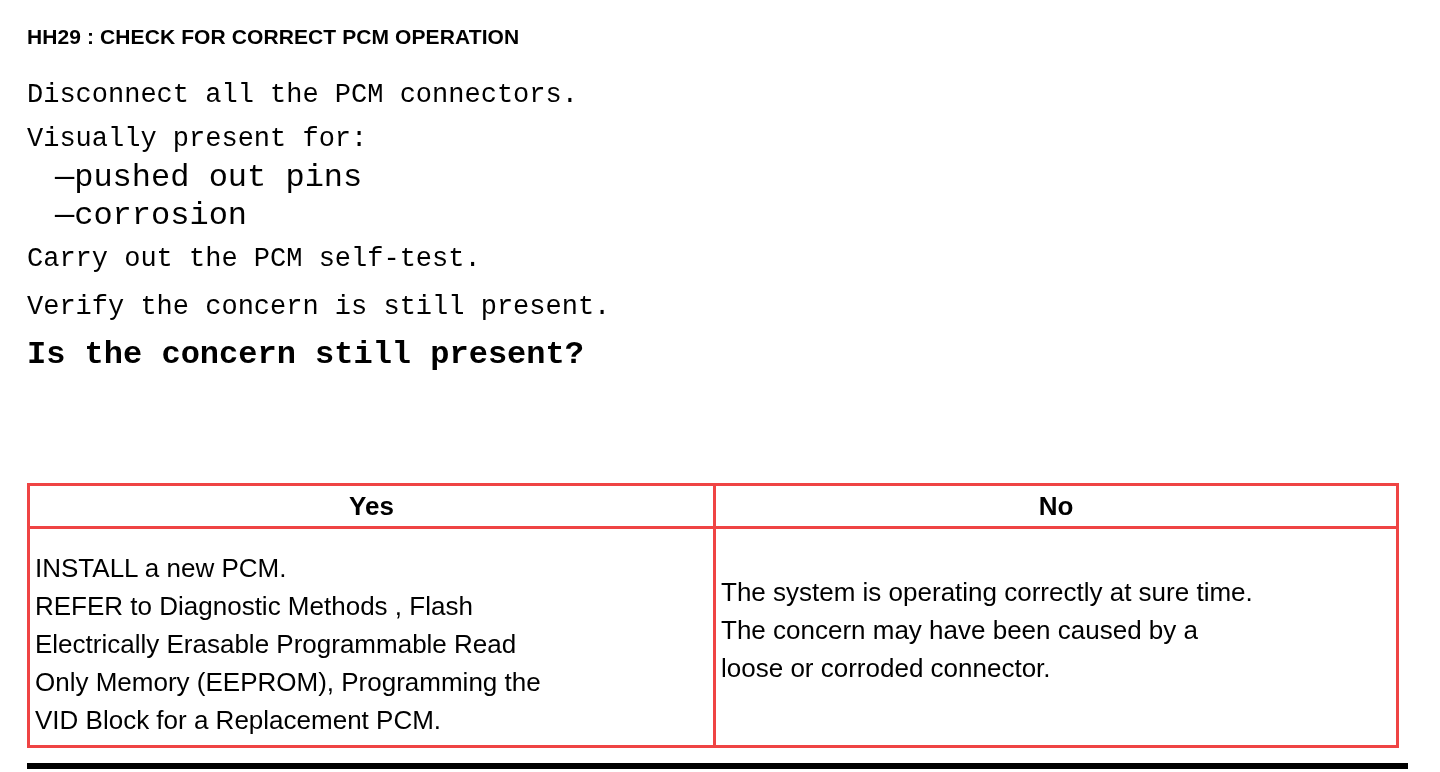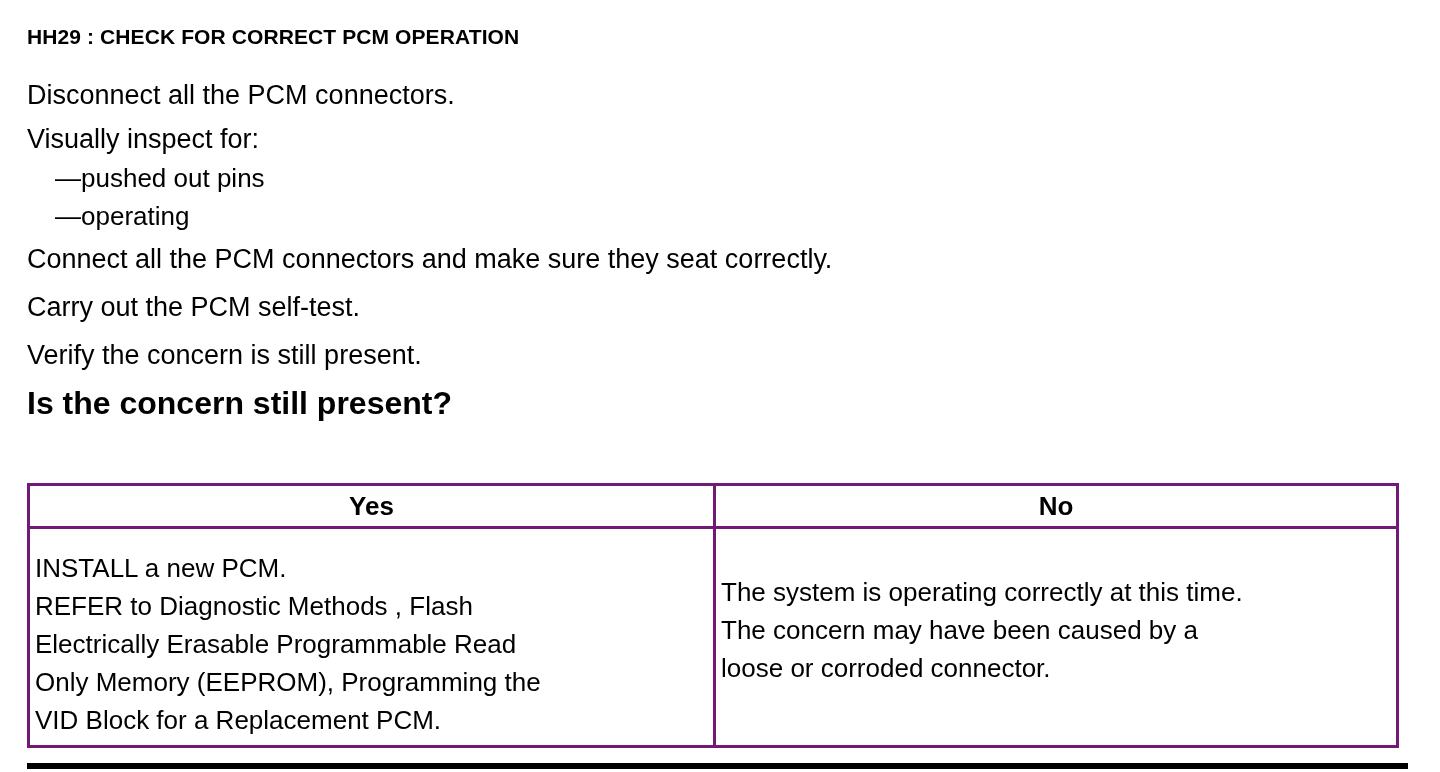--- a/index.html
+++ b/index.html
@@ -34,52 +34,53 @@
     white-space: nowrap;
     line-height: 1;
   }
 
   
   .instructions {
     position: absolute;
     left: 27px;
     top: 56px;
     width: 1380px;
+    font-family: Liberation Mono, monospace;
   }
   .instr-line {
     font-size: 27px;
     line-height: 48px;
     white-space: nowrap;
     font-weight: normal;
   }
   .instr-line.bold {
     font-weight: bold;
     font-size: 32px;
   }
   .instr-line.dash {
     padding-left: 28px;
     line-height: 38px;
-    font-size: 26px;
+    font-size: 32px;
   }
   .instr-line.tight {
     line-height: 40px;
   }
 
   
   .decision-table {
     position: absolute;
     left: 27px;
     top: 468px;
     width: 1363px;
     border-collapse: collapse;
     table-layout: fixed;
   }
   .decision-table td,
   .decision-table th {
-    border: 3px solid #701a75;
+    border: 3px solid #ef4444;
     padding: 0;
     vertical-align: top;
   }
   .decision-table th {
     height: 40px;
     font-size: 26px;
     font-weight: bold;
     text-align: center;
     vertical-align: middle;
     line-height: 40px;
@@ -111,24 +112,23 @@
 </style>
 </head>
 <body>
 
 <div class="page">
 
   <div class="step-title">HH29 : CHECK FOR CORRECT PCM OPERATION</div>
 
   <div class="instructions">
     <div class="instr-line">Disconnect all the PCM connectors.</div>
-    <div class="instr-line tight">Visually inspect for:</div>
+    <div class="instr-line tight">Visually present for:</div>
     <div class="instr-line dash">—pushed out pins</div>
-    <div class="instr-line dash">—operating</div>
-    <div class="instr-line">Connect all the PCM connectors and make sure they seat correctly.</div>
+    <div class="instr-line dash">—corrosion</div>
     <div class="instr-line">Carry out the PCM self-test.</div>
     <div class="instr-line">Verify the concern is still present.</div>
     <div class="instr-line bold">Is the concern still present?</div>
   </div>
 
   <table class="decision-table">
     <thead>
       <tr>
         <th class="col-yes">Yes</th>
         <th class="col-no">No</th>
@@ -140,21 +140,21 @@
           <div class="cell-body">
             <div class="cell-line">INSTALL a new PCM.</div>
             <div class="cell-line">REFER to Diagnostic Methods , Flash</div>
             <div class="cell-line">Electrically Erasable Programmable Read</div>
             <div class="cell-line">Only Memory  (EEPROM), Programming the</div>
             <div class="cell-line">VID Block for a Replacement PCM.</div>
           </div>
         </td>
         <td>
           <div class="cell-body no-cell">
-            <div class="cell-line">The system is operating correctly at this time.</div>
+            <div class="cell-line">The system is operating correctly at sure time.</div>
             <div class="cell-line">The concern may have been caused by a</div>
             <div class="cell-line">loose or corroded connector.</div>
           </div>
         </td>
       </tr>
     </tbody>
   </table>
 
   <div class="bottom-rule"></div>
 

